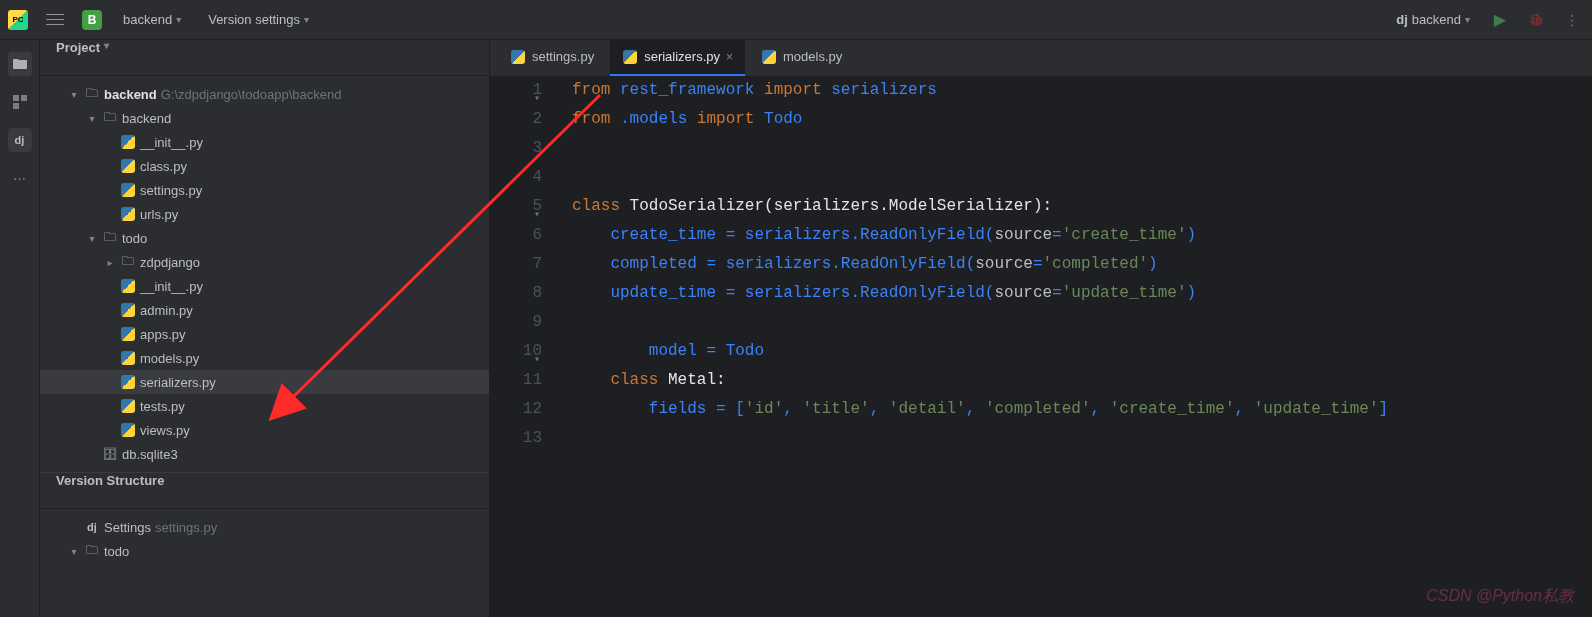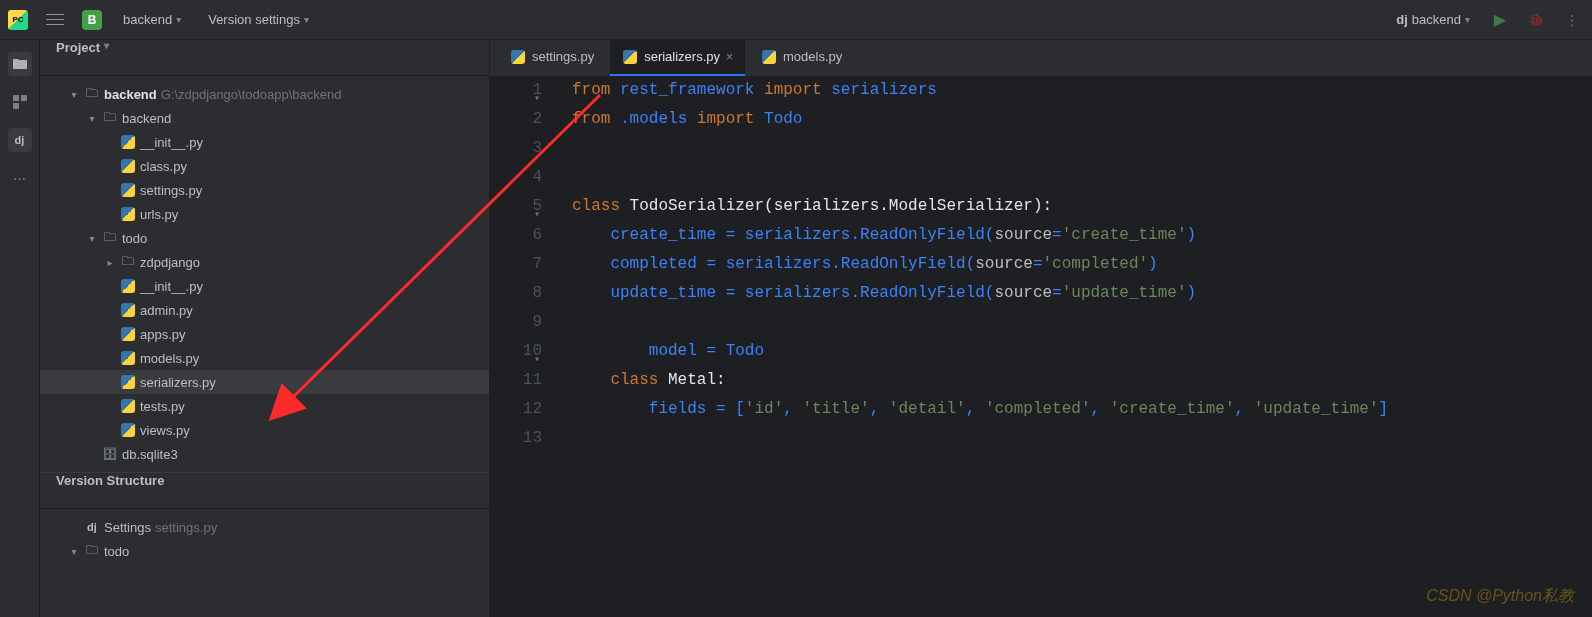--- a/index.html
+++ b/index.html
@@ -101,21 +101,21 @@
 .gutter-line { height:29px; position:relative; }
 .fold { position:absolute; right:2px; font-size:10px; color:#6f737a; top:8px; cursor:pointer; }
 .code { padding-left:12px; background:#1e1f22; color:#bcbec4; }
 .code-line { height:29px; white-space:pre; }
 .kw { color:#cc7832; }
 .str { color:#6a8759; }
 .param { color:#bcbec4; }
 .ident { color:#3b82f6; }
 .cls { color:#e5e5e5; }
 .watermark {
-  position:absolute; right:18px; bottom:10px; color:#eab308; opacity:0.35;
+  position:absolute; right:18px; bottom:10px; color:#ec4899; opacity:0.35;
   font-size:16px; font-style:italic; pointer-events:none;
 }
 .arrow-svg {
   position:absolute; pointer-events:none; z-index:100;
 }
 </style>
 </head>
 <body>
 
 <div class="top-bar">

